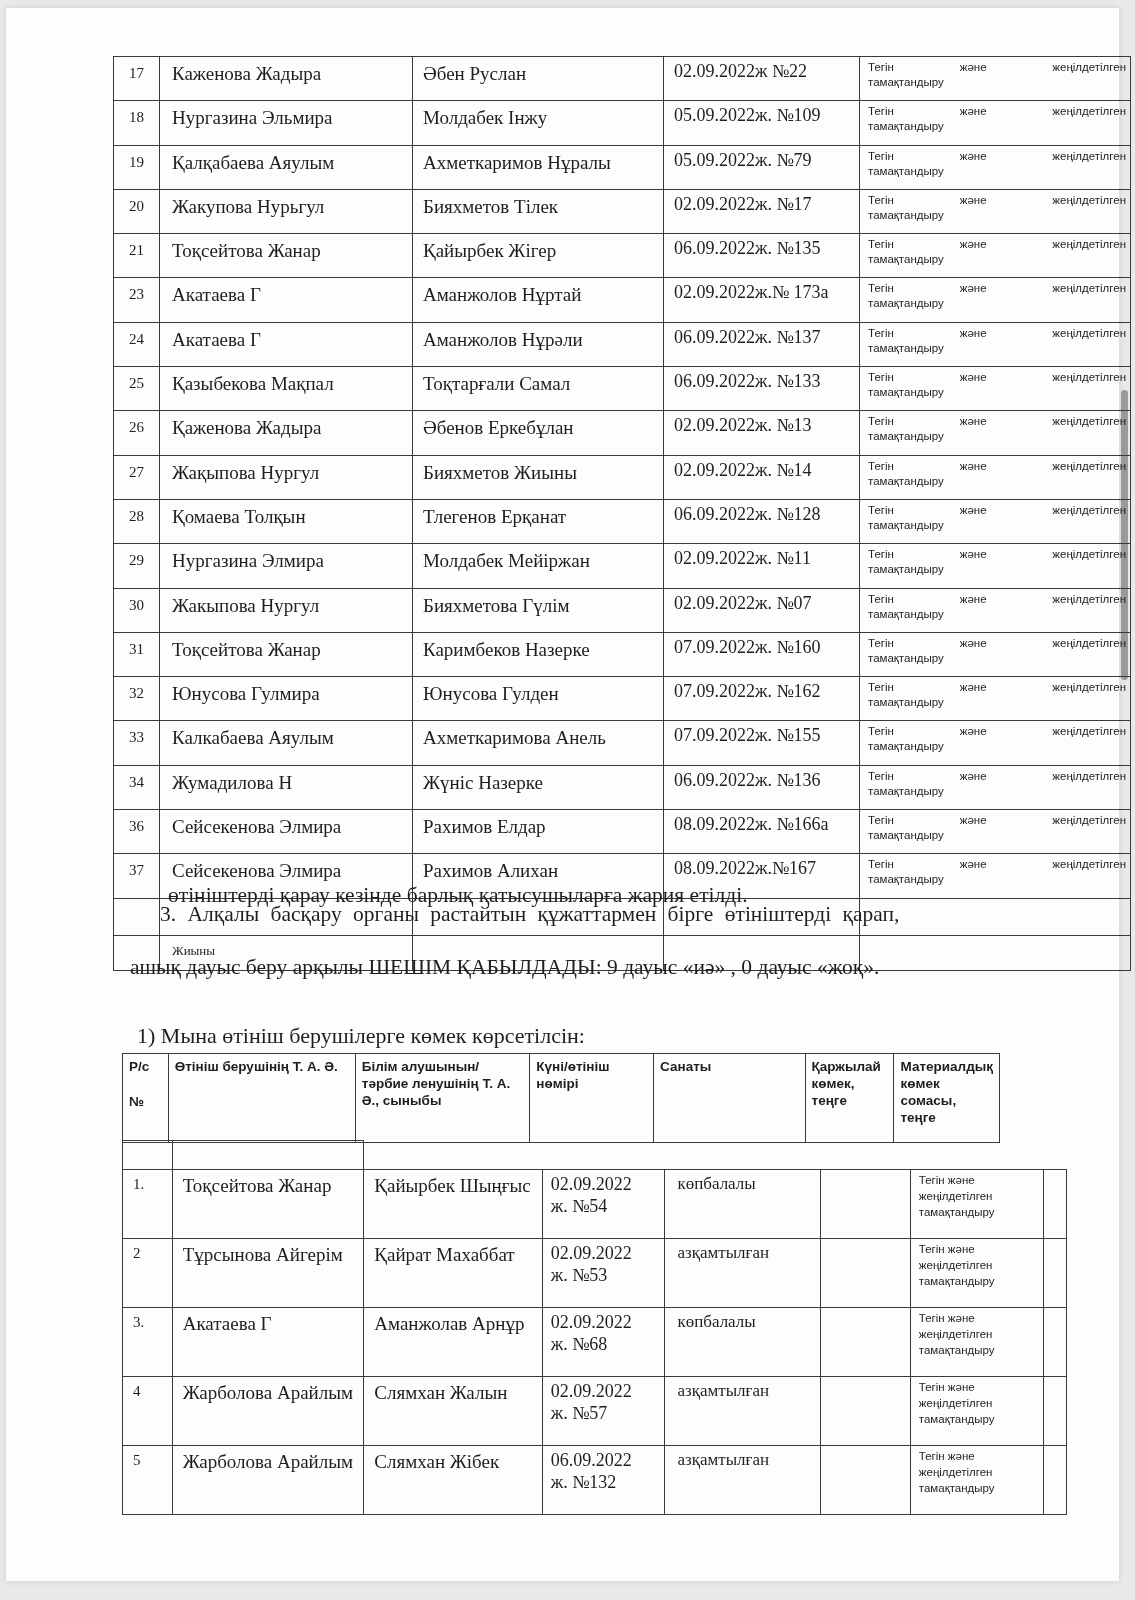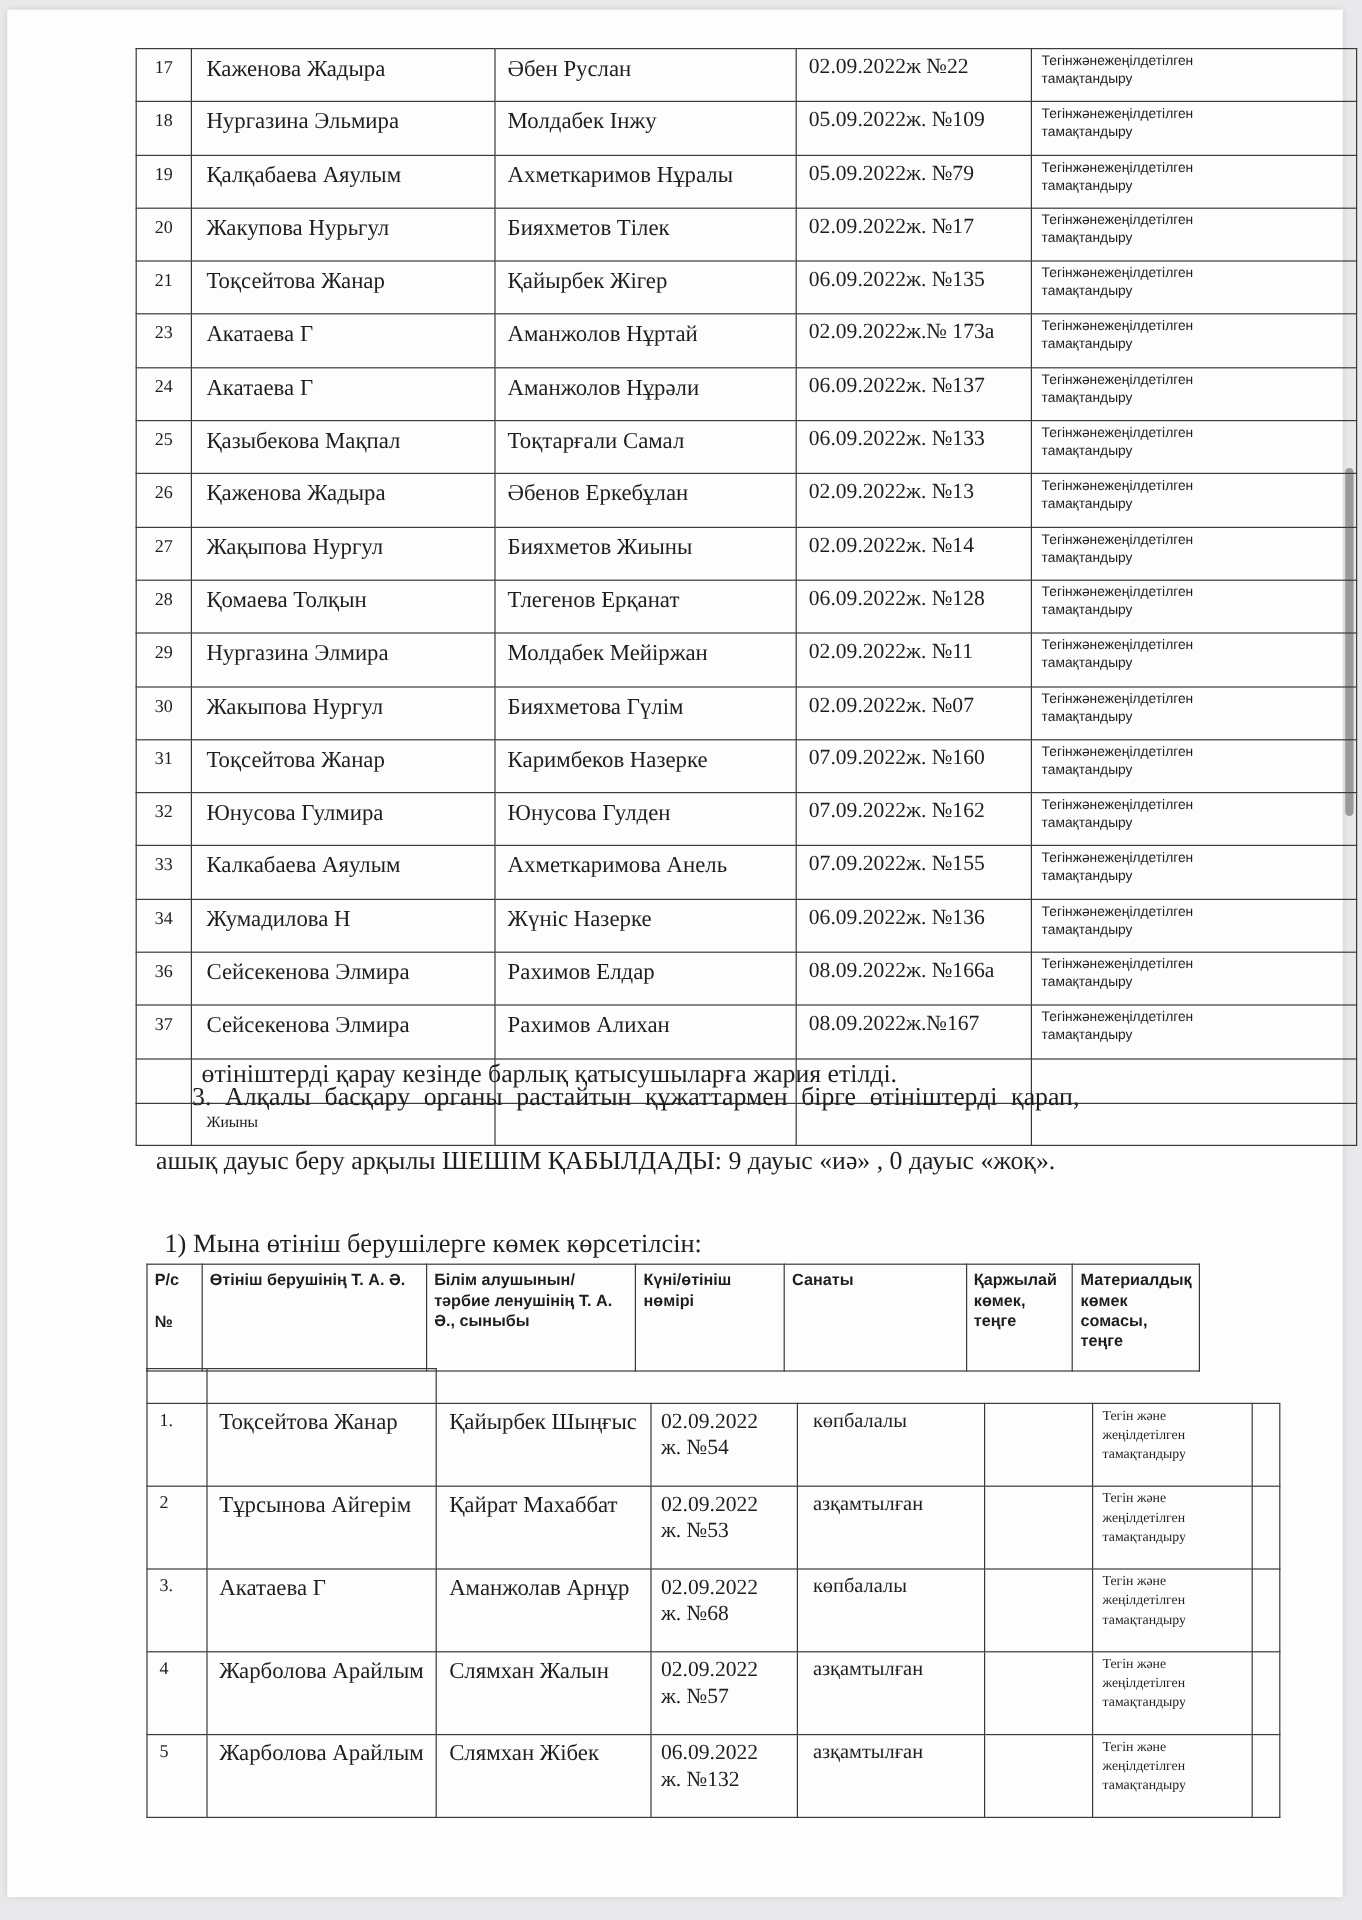--- a/index.html
+++ b/index.html
@@ -18,48 +18,48 @@
     }
     .scrollbar-thumb {
       position: absolute; left: 1121px; top: 390px;
       width: 7px; height: 290px;
       background: #9a9a9a; border-radius: 4px;
     }
     table { border-collapse: collapse; position: absolute; }
     td { border: 1.5px solid #3a3a3a; vertical-align: top; padding: 0; }
 
     
-    .t1 { left: 113px; top: 40px; width: 1018px; }
+    .t1 { left: 113px; top: 56px; width: 1018px; }
     .t1 td { height: 35.3px; }
     .t1 .c-num { width: 45px; font-size: 15px; text-align: center; padding-top: 8px; }
     .t1 .c-app { width: 240px; font-size: 19px; padding: 6px 0 0 12px; }
     .t1 .c-stu { width: 240px; font-size: 19px; padding: 6px 0 0 10px; }
     .t1 .c-date { width: 185px; font-size: 18px; padding: 4px 0 0 10px; }
     .t1 .c-type { font-family: "Liberation Sans", "DejaVu Sans", sans-serif; font-size: 11.5px; padding: 3px 4px 0 8px; line-height: 15px; }
-    .t1 .c-type .l1 { display: flex; }
+    .t1 .c-type .l1 { display: flex; justify-content: space-between; }
     .t1 .total-label { font-size: 13px; padding: 7px 0 0 12px; }
 
     .para { position: absolute; font-size: 21.5px; white-space: nowrap; }
     .p1 { left: 168px; top: 883px; }
     .p2 { left: 160px; top: 902px; word-spacing: 6px; }
     .p3 { left: 130px; top: 955px; }
     .p4 { left: 137px; top: 1023px; font-size: 22px; }
 
     
     .t2h { left: 122px; top: 1053px; width: 878px; }
     .t2h td { font-family: "Liberation Sans", "DejaVu Sans", sans-serif; font-weight: bold; font-size: 13.5px; line-height: 17px; padding: 4px 6px; height: 80px; }
     .t2 { left: 122px; top: 1140px; width: 945px; }
     .t2 td { height: 53px; }
     .t2 .c-num { width: 38px; font-size: 15px; padding: 6px 0 0 10px; }
     .t2 .c-app { width: 178px; font-size: 19px; padding: 4px 0 0 10px; line-height: 24px; }
     .t2 .c-stu { width: 165px; font-size: 19px; padding: 4px 0 11px 10px; line-height: 24px; }
     .t2 .c-date { width: 112px; font-size: 18px; padding: 3px 0 0 8px; line-height: 22px; }
     .t2 .c-cat { width: 140px; font-size: 17px; padding: 4px 0 0 12px; }
     .t2 .c-fin { width: 88px; }
-    .t2 .c-mat { width: 122px; font-family: Liberation Serif, serif; font-size: 11.5px; line-height: 16px; padding: 2px 0 0 8px; }
+    .t2 .c-mat { width: 122px; font-family: Liberation Sans, sans-serif; font-size: 11.5px; line-height: 16px; padding: 2px 0 0 8px; }
     .t2 .c-x { width: 22px; }
     .t2 .gap td { height: 22px; }
   </style>
 </head>
 <body>
 
 <div class="page"></div>
 <div class="scrollbar-thumb"></div>
 
 <table class="t1">

